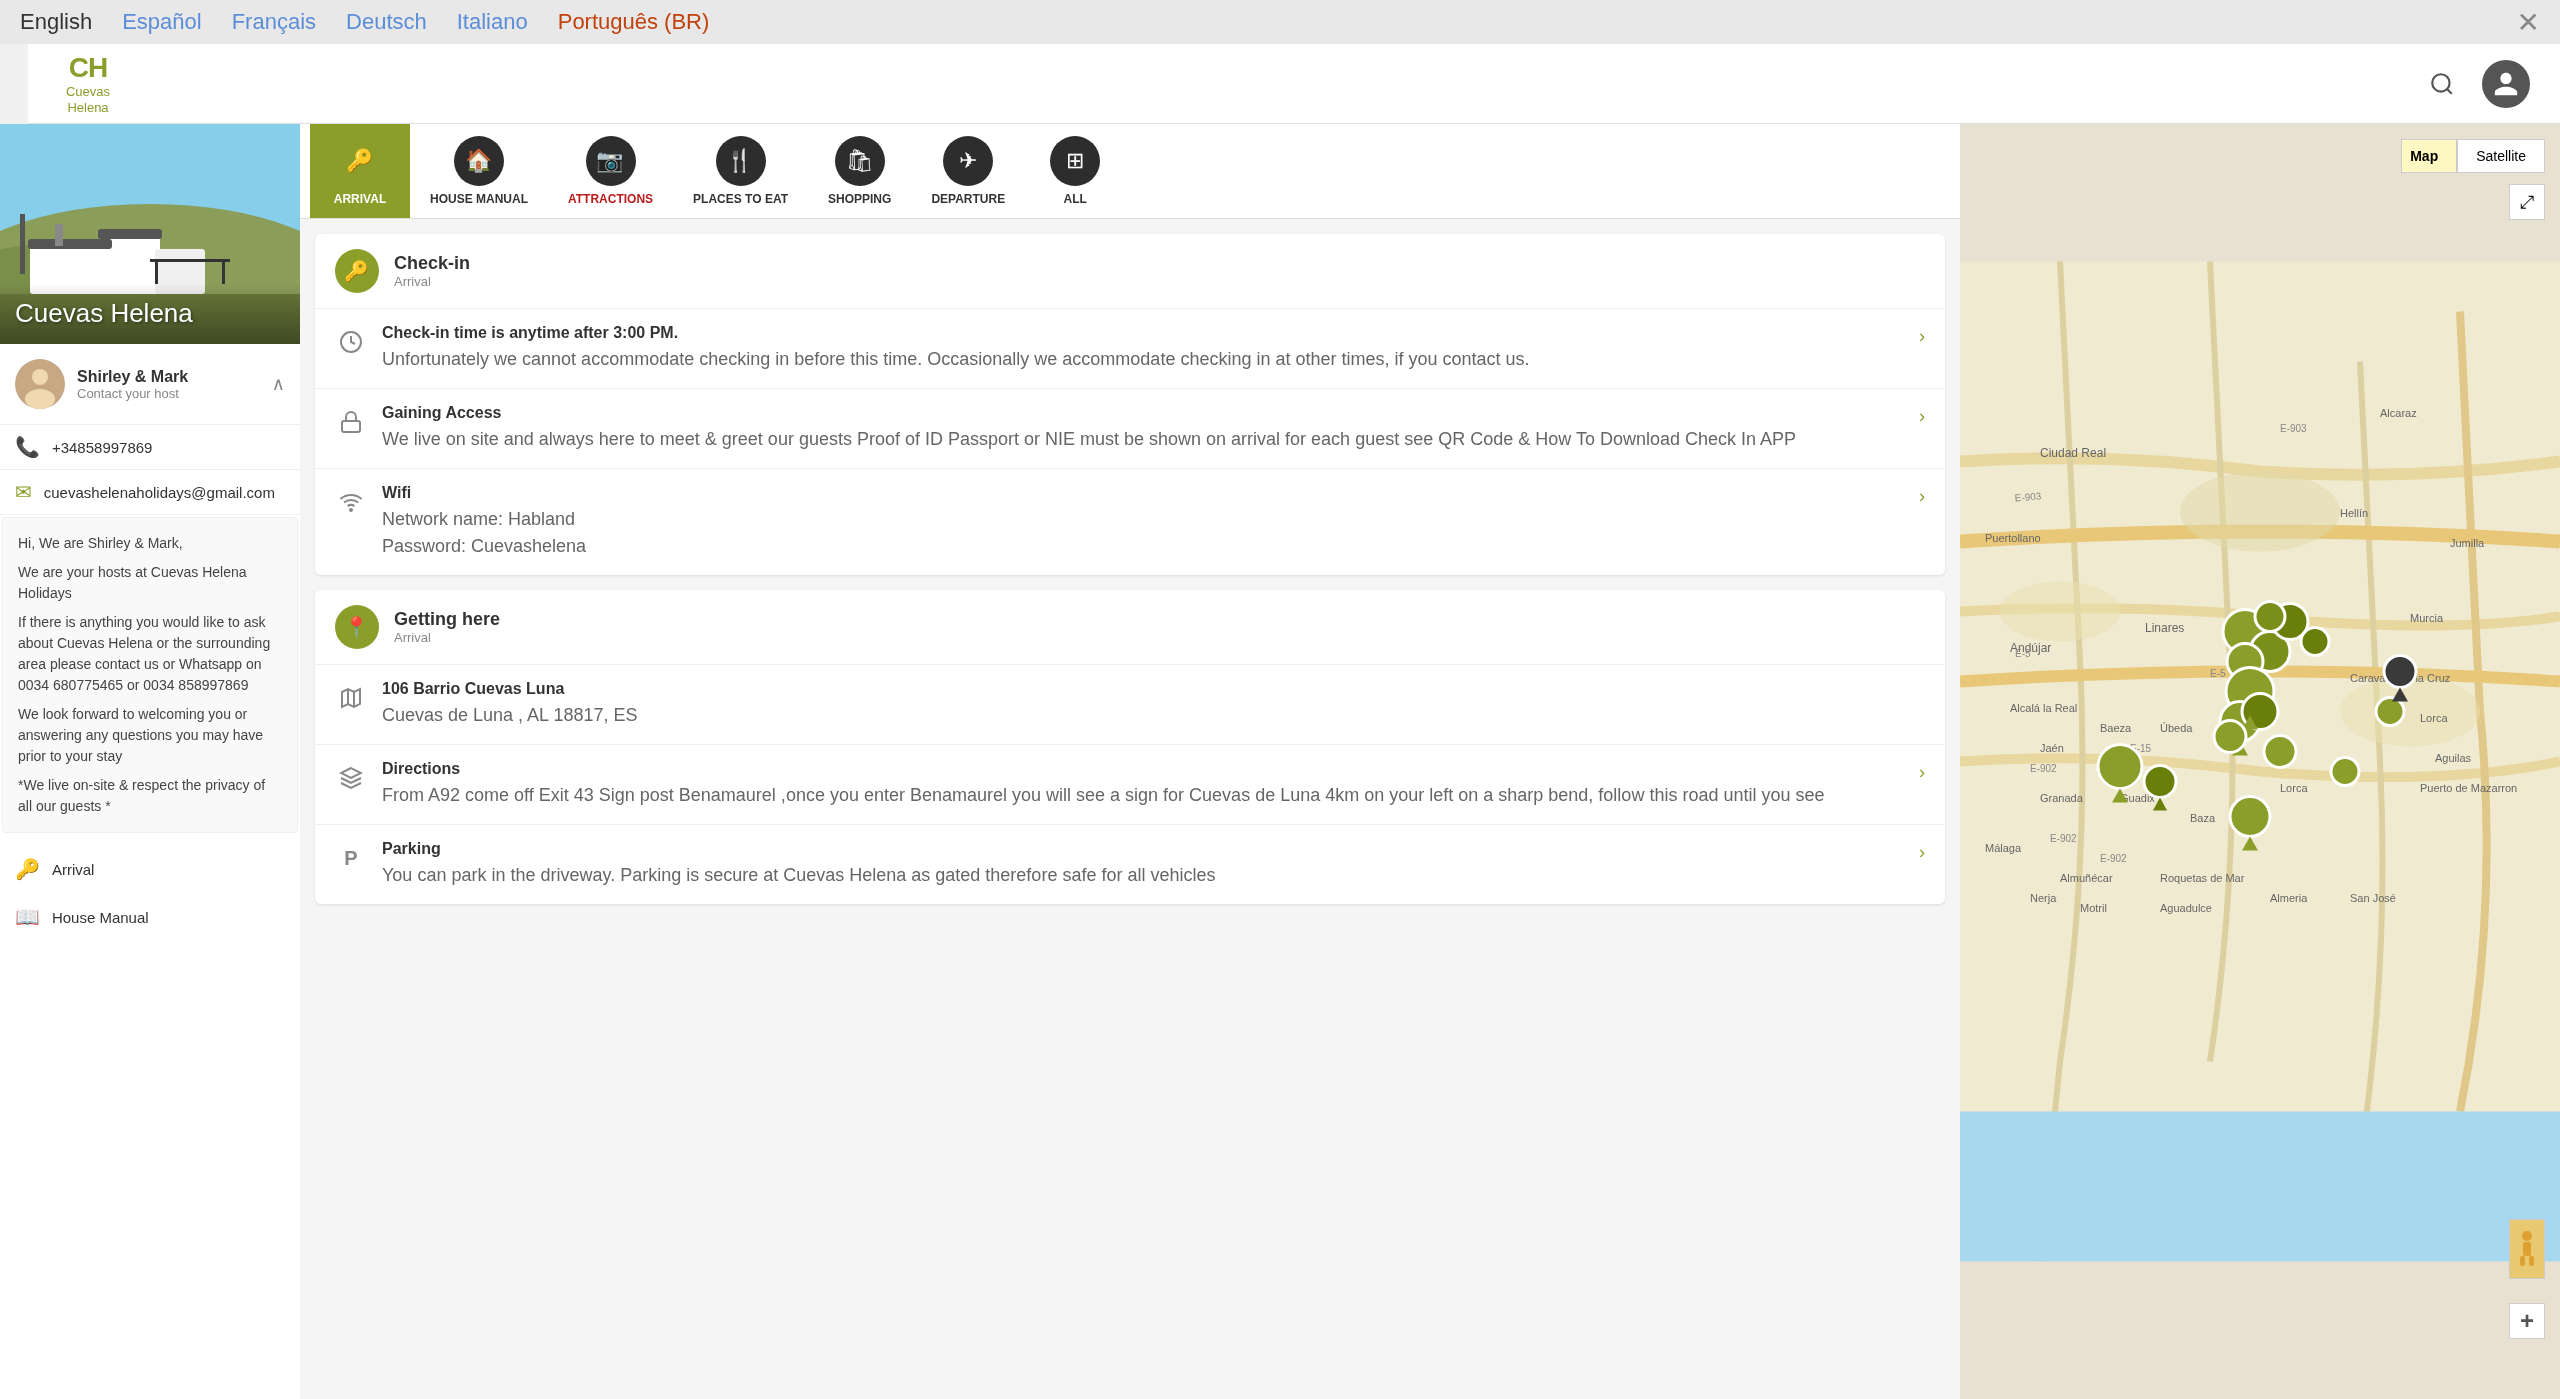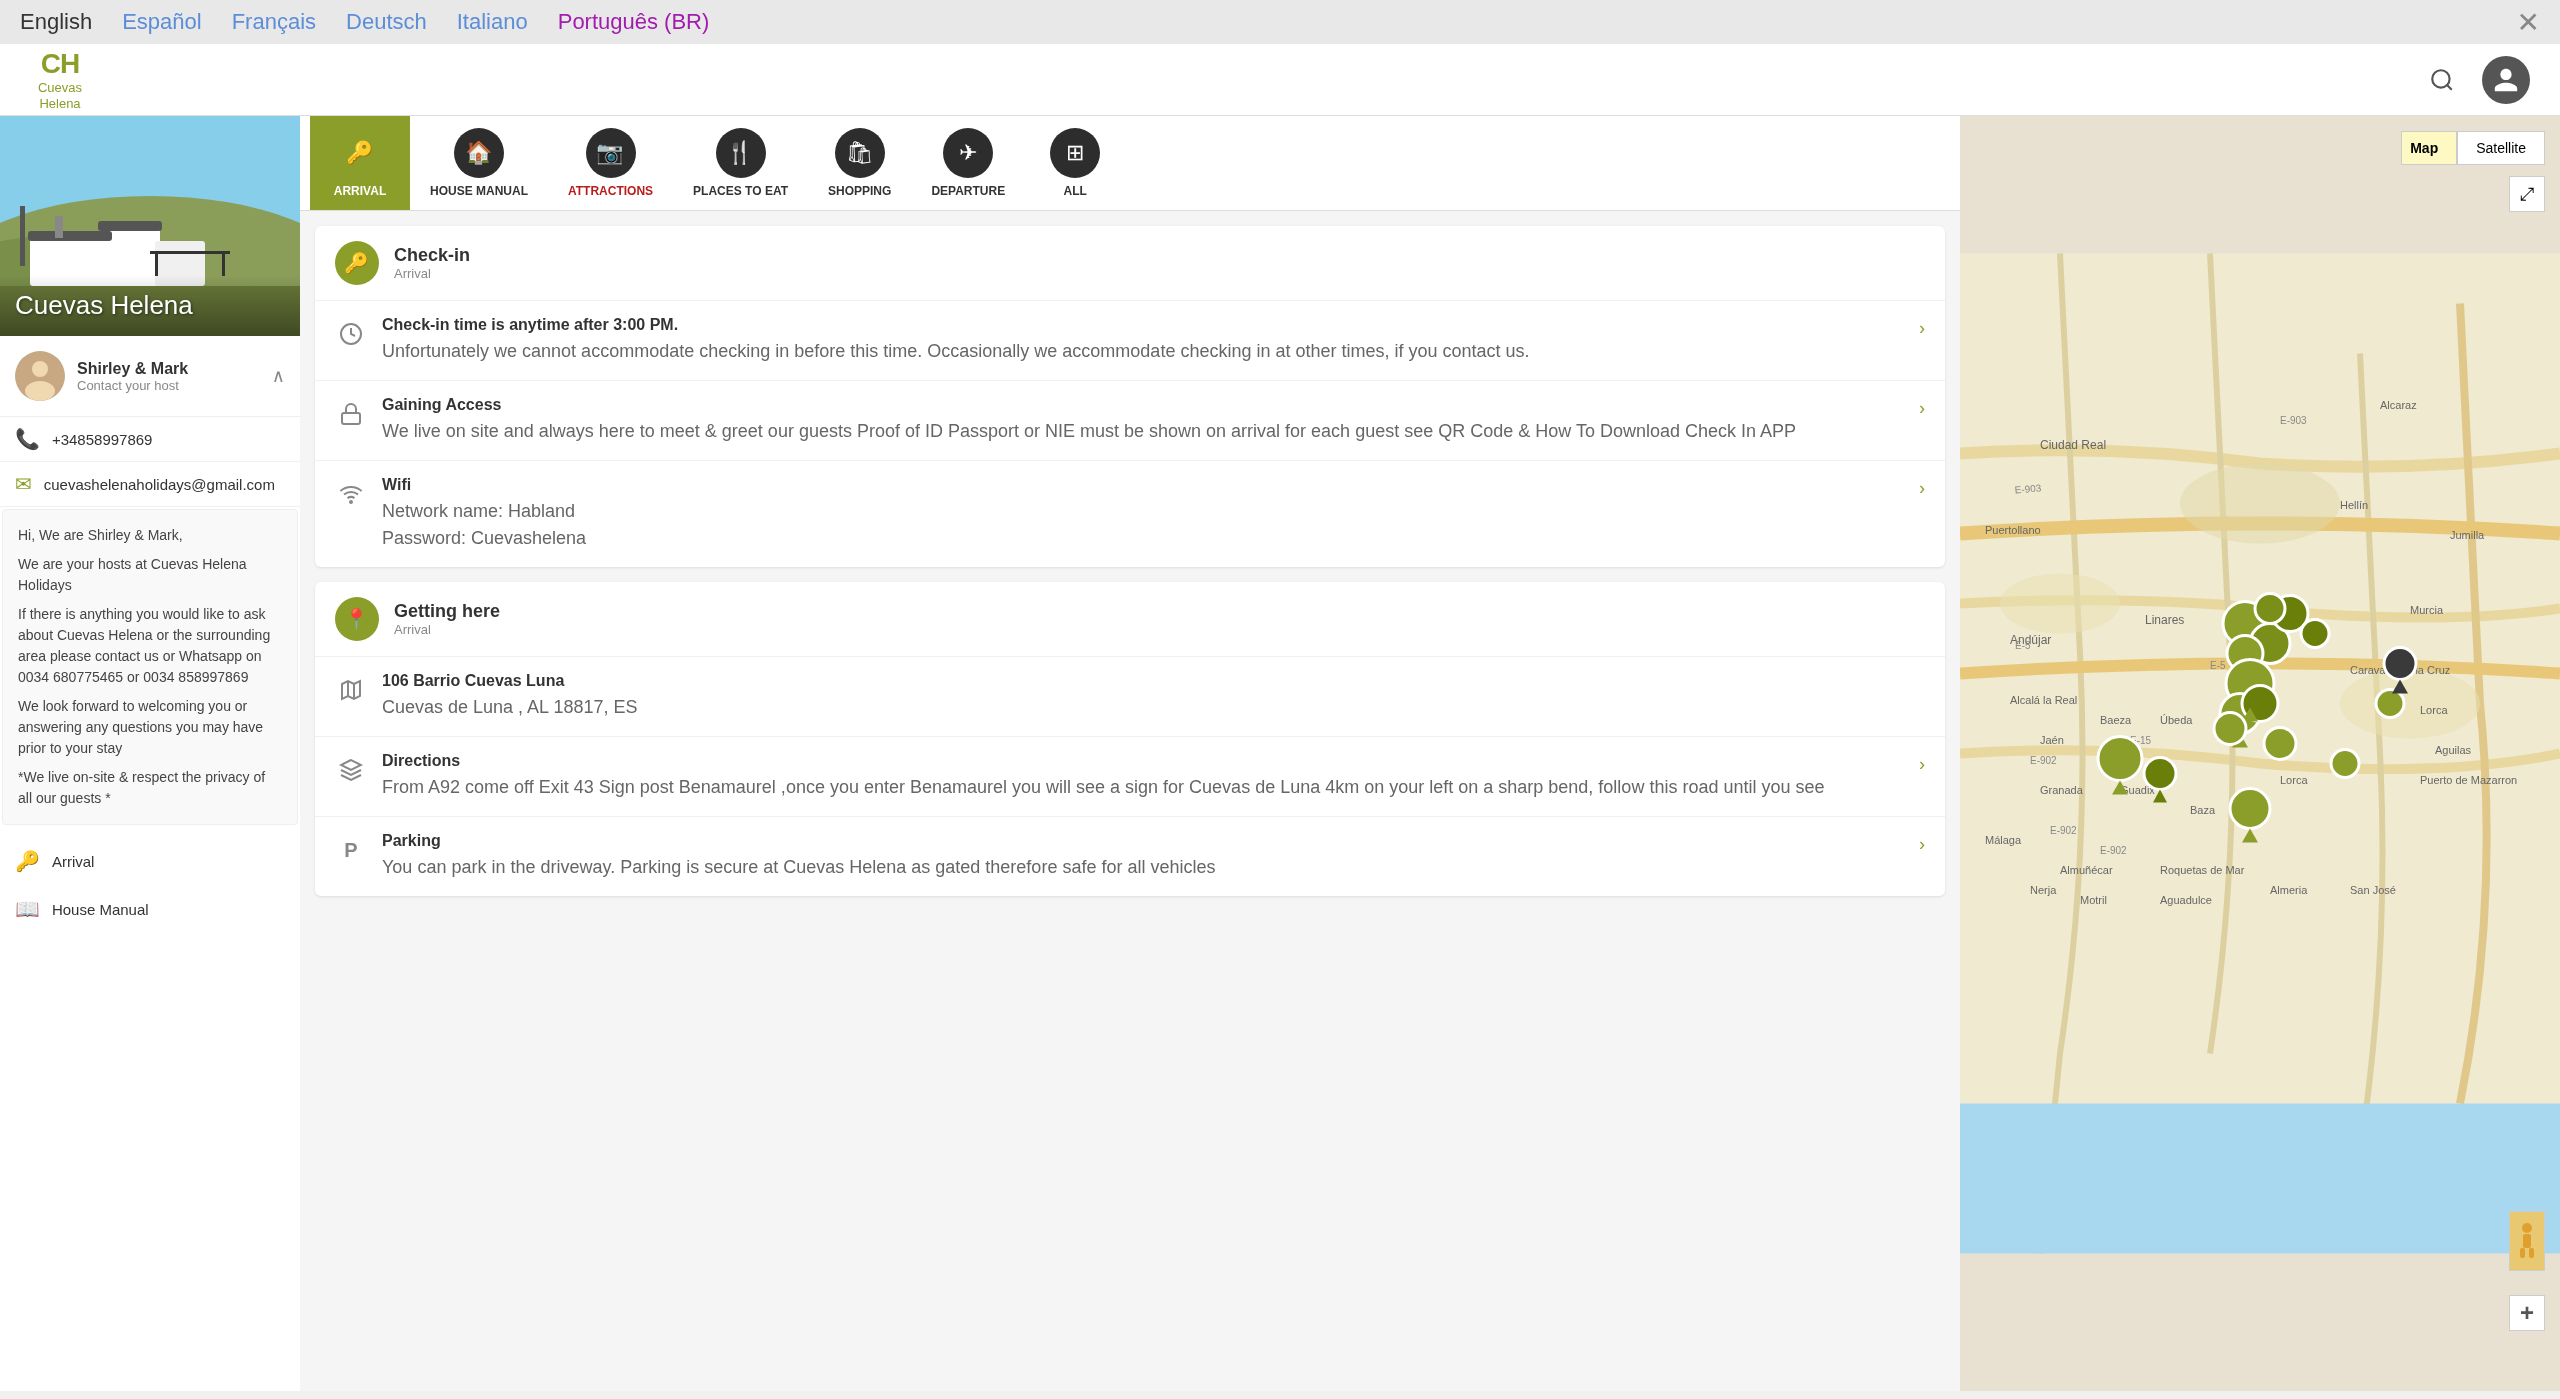--- a/index.html
+++ b/index.html
@@ -13,25 +13,26 @@
       padding: 0 20px;
       height: 44px;
       gap: 30px;
     }
     .lang-bar span { font-size: 22px; color: #555; cursor: pointer; }
     .lang-bar .close-btn { margin-left: auto; font-size: 28px; color: #888; cursor: pointer; }
 
     
     .header {
       background: white;
-      height: 72px;
+      height: 80px;
       display: flex;
       align-items: center;
       padding: 12px 30px;
       border-bottom: 1px solid #ddd;
+      margin-left: 28px;
     }
     .logo {
       display: flex;
       align-items: center;
       gap: 8px;
     }
     .logo-icon {
       width: 60px;
       height: 60px;
       background: white;
@@ -297,21 +298,21 @@
   </style>
 </head>
 <body>
 
 <div class="lang-bar">
   <span style="color:#333;font-weight:normal">English</span>
   <span style="color:#5b8dd9">Español</span>
   <span style="color:#5b8dd9">Français</span>
   <span style="color:#5b8dd9">Deutsch</span>
   <span style="color:#5b8dd9">Italiano</span>
-  <span style="color:#a21caf">Português (BR)</span>
+  <span style="color:#c2410c">Português (BR)</span>
   <span class="close-btn">✕</span>
 </div>
 
 <div class="header">
   <div class="logo">
     <div class="logo-icon">
       <div style="text-align:center;">
         <div class="logo-ch">CH</div>
         <div class="logo-text">Cuevas Helena</div>
       </div>

